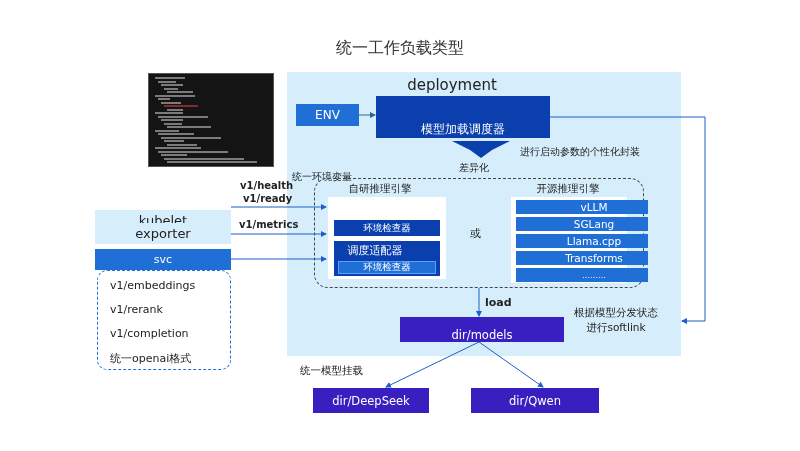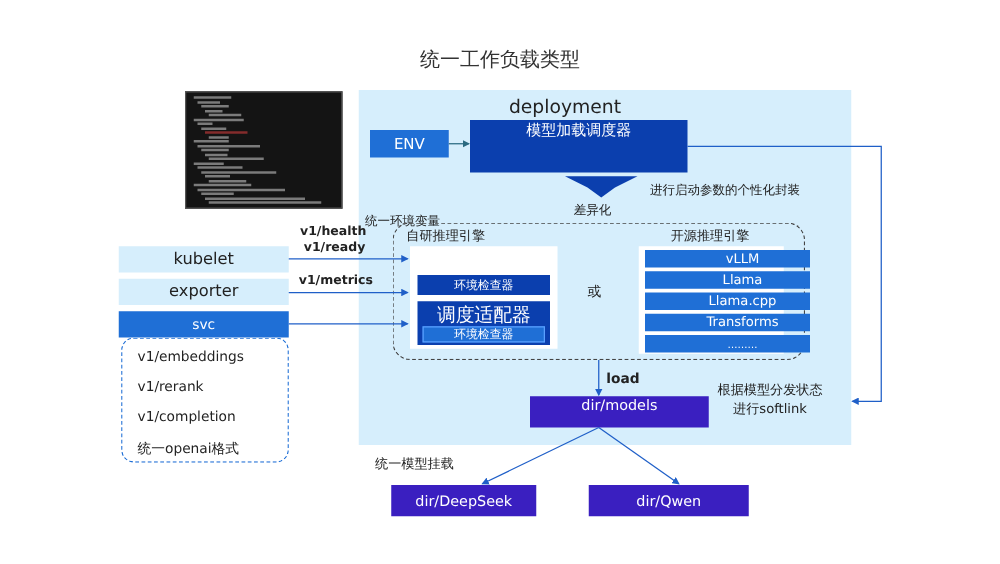--- a/index.html
+++ b/index.html
@@ -8,47 +8,47 @@
     .abs { position:absolute; }
     .title { left:0; width:800px; top:38px; text-align:center; font-size:16px; color:#333; }
     .terminal { left:148px; top:73px; width:124px; height:92px; background:#141414; border:1px solid #555; overflow:hidden; }
     .terminal .ln { position:absolute; height:2px; background:#cfcfcf; opacity:0.55; }
     .panel { left:287px; top:72px; width:394px; height:284px; background:#d6eefc; }
     .dep-label { left:287px; width:330px; top:76px; text-align:center; font-size:15px; color:#222; }
     .env { left:296px; top:104px; width:63px; height:22px; background:#1f6fd6; color:#fff; font-size:12px;
       display:flex; align-items:center; justify-content:center; }
     .env-sub { left:292px; top:131px; font-size:10px; color:#222;margin-top:39px; }
     .loader { left:376px; top:96px; width:174px; height:42px; background:#0b3fae; color:#fff; font-size:12px;
-      display:flex; align-items:flex-start; justify-content:center; }
+      display:flex; align-items:flex-end; justify-content:center; }
     .custom-text { left:520px; top:145px; font-size:10px; color:#222; }
     .diff-text { left:459px; top:161px; font-size:10px; color:#222; }
     .dash-outer { left:314px; top:178px; width:330px; height:110px; border:1px dashed #444; border-radius:14px; box-sizing:border-box; }
-    .self-title { left:325px; top:182px; width:110px; font-size:10.5px; color:#222; }
+    .self-title { left:325px; top:182px; width:110px; text-align:center; font-size:10.5px; color:#222; }
     .open-title { left:510px; top:182px; width:116px; text-align:center; font-size:10.5px; color:#222;font-family:Liberation Serif, serif; }
     .self-box { left:328px; top:197px; width:118px; height:82px; background:#fff; }
     .wsgi { left:328px; top:204px; width:118px; text-align:center; font-size:9px; color:#222;margin-top:48px; }
     .envcheck { left:334px; top:220px; width:106px; height:16px; background:#0b3fae; color:#fff; font-size:9.5px;
       display:flex; align-items:center; justify-content:center; }
     .adapter { left:334px; top:241px; width:106px; height:35px; background:#0b3fae; }
-    .adapter-label { left:334px; top:243px; width:106px; text-align:center; font-size:15px; color:#fff; }
+    .adapter-label { left:322px; top:243px; width:106px; text-align:center; font-size:11px; color:#fff; }
     .infer { left:338px; top:261px; width:98px; height:13px; background:#1f6fd6; border:1px solid #5aa0ff; box-sizing:border-box;
       color:#fff; font-size:9.5px; display:flex; align-items:center; justify-content:center; }
     .or-text { left:470px; top:226px; font-size:11px; color:#222; }
     .open-box { left:511px; top:197px; width:116px; height:86px; background:#fff; }
     .eng { left:516px; width:108px; height:14px; background:#1f6fd6; color:#fff; font-size:10.5px;
       display:flex; align-items:center; justify-content:center;padding-left:24px; }
     .side { left:95px; width:136px; height:21px; display:flex; align-items:center; justify-content:center; font-size:13px; }
     .side.light { background:#d6eefc; color:#222; }
     .side.dark { background:#1f6fd6; color:#fff; font-size:11px;text-align:right; }
     .api-box { left:97px; top:270px; width:134px; height:100px; border:1px dashed #1f6fd6; border-radius:10px; box-sizing:border-box; }
     .api-item { left:110px; font-size:11px; color:#222; }
     .edge-label { font-size:10px; color:#222;font-weight:bold; }
     .mount-text { left:300px; top:321px; font-size:10.5px; color:#222;margin-top:43px; }
-    .models { left:424px; top:317px; width:143px; height:25px; background:#3a1fc0; color:#fff; font-size:11.5px;
-      display:flex; align-items:flex-start; justify-content:center; }
+    .models { left:400px; top:317px; width:164px; height:25px; background:#3a1fc0; color:#fff; font-size:11.5px;
+      display:flex; align-items:flex-end; justify-content:center; }
     .softlink { left:566px; top:305px; width:100px; text-align:center; font-size:10.5px; color:#222; line-height:15px; }
     .leaf { top:388px; height:25px; background:#3a1fc0; color:#fff; font-size:11.5px; display:flex; align-items:center; justify-content:center; }
     svg.arrows { position:absolute; left:0; top:0; width:800px; height:451px; pointer-events:none; }
   </style>
 </head>
 <body>
 
 <div class="abs title">统一工作负载类型</div>
 
 <div class="abs terminal" id="term">
@@ -108,33 +108,33 @@
     <span>环境检查器</span>
   </div>
 
 <div class="abs or-text">或</div>
 
 <div class="abs open-box"></div>
 <div class="abs eng" style="top:200px">
     <span>vLLM</span>
   </div>
 <div class="abs eng" style="top:217px">
-    <span>Llama</span>
+    <span>SGLang</span>
   </div>
 <div class="abs eng" style="top:234px">
     <span>Llama.cpp</span>
   </div>
 <div class="abs eng" style="top:251px">
     <span>Transforms</span>
   </div>
 <div class="abs eng" style="top:268px">
     <span style="font-size:8px">………</span>
   </div>
 
-<div class="abs side light" style="top:197px">
+<div class="abs side light" style="top:210px">
     <span>kubelet</span>
   </div>
 <div class="abs side light" style="top:223px">
     <span>exporter</span>
   </div>
 <div class="abs side dark" style="top:249px">
     <span>svc</span>
   </div>
 
 <div class="abs edge-label" style="left:240px; top:180px">v1/health</div>

